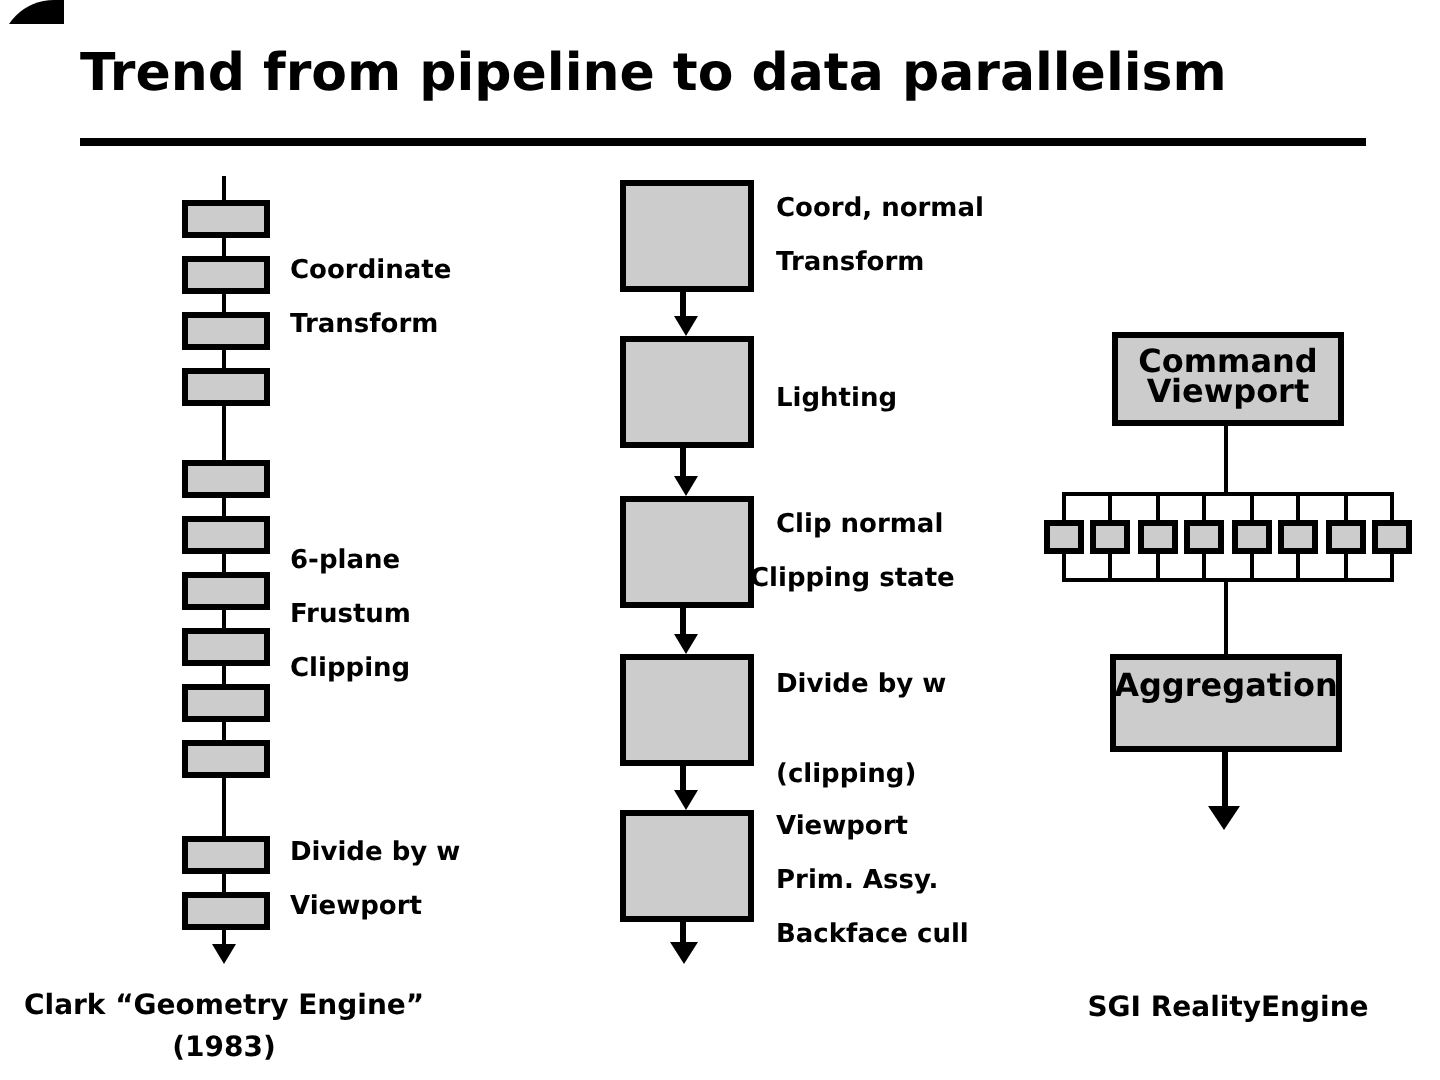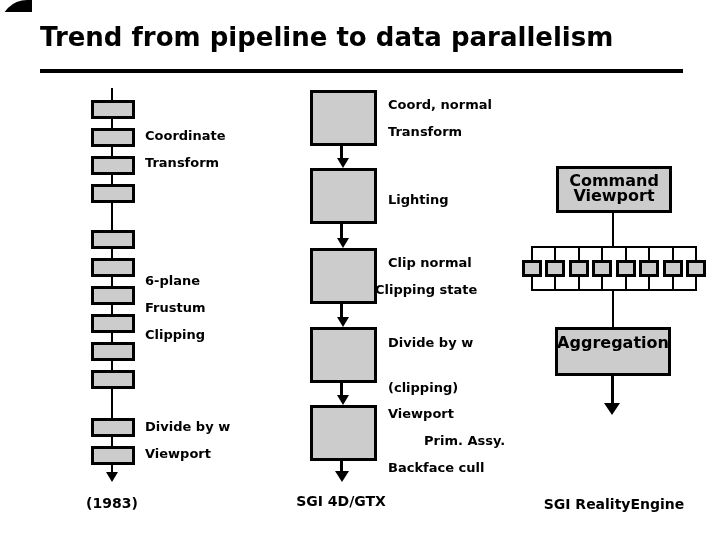--- a/index.html
+++ b/index.html
@@ -68,20 +68,21 @@
 
     <div class="lbl" style="left:145px;top:128px;">Coordinate</div>
     <div class="lbl" style="left:145px;top:155px;">Transform</div>
     <div class="lbl" style="left:145px;top:273px;">6-plane</div>
     <div class="lbl" style="left:145px;top:300px;">Frustum</div>
     <div class="lbl" style="left:145px;top:327px;">Clipping</div>
     <div class="lbl" style="left:145px;top:419px;">Divide by w</div>
     <div class="lbl" style="left:145px;top:446px;">Viewport</div>
 
     <div class="caption" style="left:12px;top:493px;">
+      <div>Clark “Geometry Engine”</div>
       <div>(1983)</div>
     </div>
   </div>
 
   <div>
     <div class="box" style="left:310px;top:90px;width:67px;height:56px;"></div>
     <div class="box" style="left:310px;top:168px;width:67px;height:56px;"></div>
     <div class="box" style="left:310px;top:248px;width:67px;height:56px;"></div>
     <div class="box" style="left:310px;top:327px;width:67px;height:56px;"></div>
     <div class="box" style="left:310px;top:405px;width:67px;height:56px;"></div>
@@ -98,25 +99,24 @@
     <div class="head" style="left:335px;top:471px;border-left-width:7px;border-right-width:7px;border-top-width:11px;"></div>
 
     <div class="lbl" style="left:388px;top:97px;">Coord, normal</div>
     <div class="lbl" style="left:388px;top:124px;">Transform</div>
     <div class="lbl" style="left:388px;top:192px;">Lighting</div>
     <div class="lbl" style="left:388px;top:255px;">Clip normal</div>
     <div class="lbl" style="left:375px;top:282px;">Clipping state</div>
     <div class="lbl" style="left:388px;top:335px;">Divide by w</div>
     <div class="lbl" style="left:388px;top:362px;margin-top:18px;">(clipping)</div>
     <div class="lbl" style="left:388px;top:406px;">Viewport</div>
-    <div class="lbl" style="left:388px;top:433px;margin-left:36px;">Prim. Assy.</div>
+    <div class="lbl" style="left:388px;top:433px;">Prim. Assy.</div>
     <div class="lbl" style="left:388px;top:460px;text-align:right;">Backface cull</div>
 
     <div class="caption" style="left:241px;top:491px;">
-      <div>SGI 4D/GTX</div>
     </div>
   </div>
 
   <div>
     <div class="box" style="left:556px;top:166px;width:116px;height:47px;"></div>
     <div class="box-text" style="left:556px;top:173px;width:116px;">
       <div>Command</div>
       <div>Viewport</div>
     </div>
 

